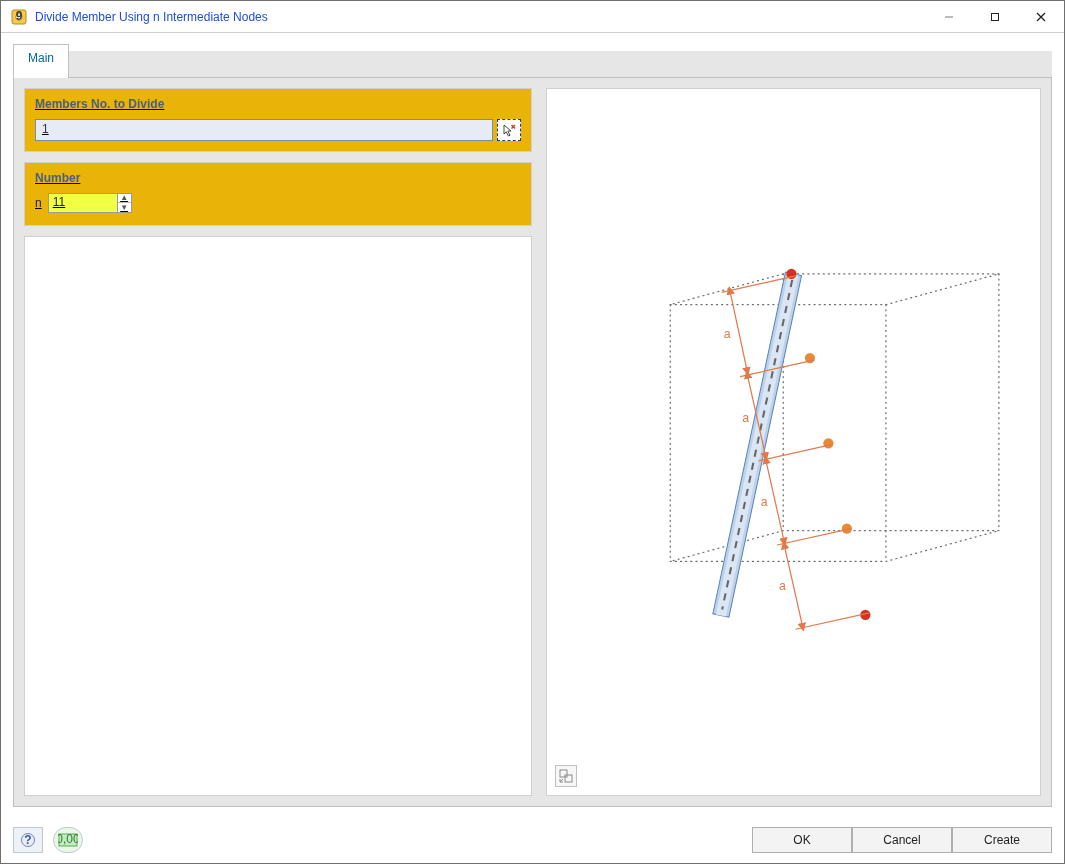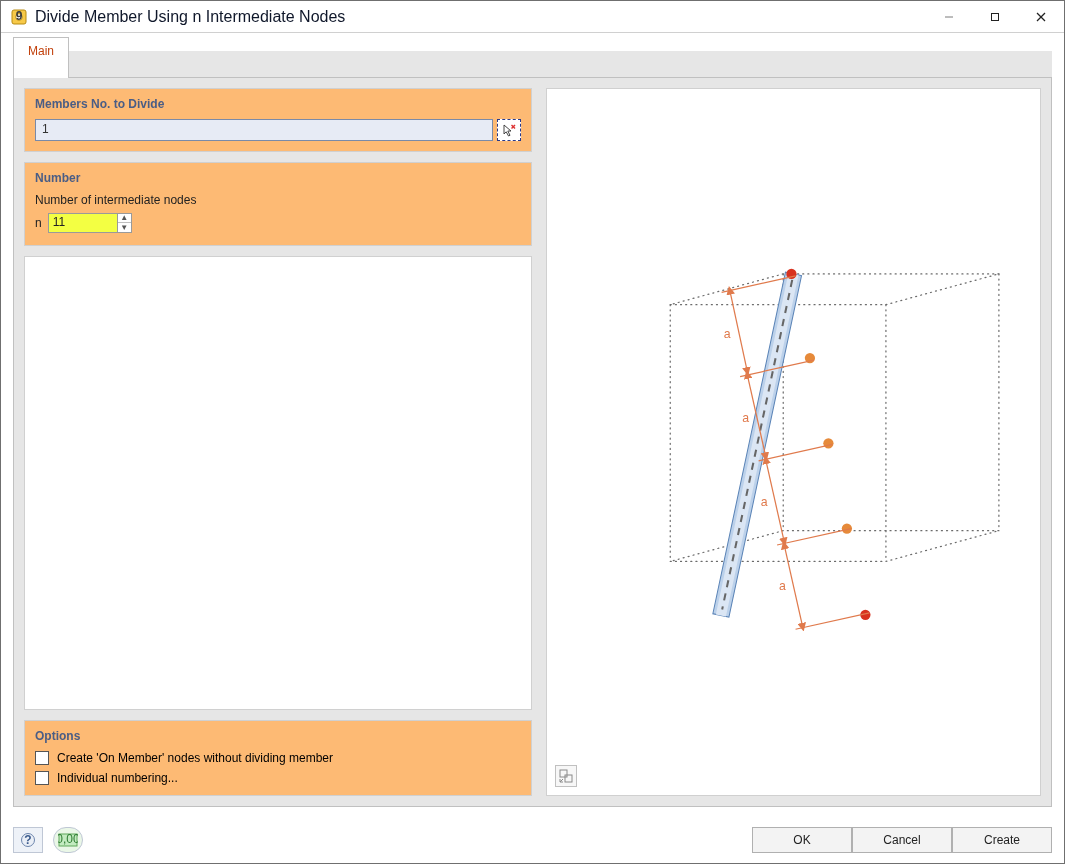--- a/index.html
+++ b/index.html
@@ -1,29 +1,29 @@
 <!DOCTYPE html>
 <html><head>
 <meta charset="utf-8">
 <style>
   * { box-sizing: border-box; font-family: "Segoe UI", Tahoma, sans-serif; font-size: 12px; }
   html, body { margin:0; padding:0; background:#fff; }
   .window { width:1065px; height:864px; border:1px solid #6f6f6f; background:#fff; display:flex; flex-direction:column; }
   .titlebar { height:32px; display:flex; align-items:center; border-bottom:1px solid #d0d0d0; }
   .titlebar-icon { width:16px; height:16px; margin:0 8px 0 10px; }
-  .titlebar-title { flex:0 0 auto; font-size:16px; color:#0f172a; }
+  .titlebar-title { flex:0 0 auto; font-size:12px; color:#1d4ed8; }
   .titlebar-spacer { flex:1 1 auto; }
   .win-btn { width:46px; height:31px; display:flex; align-items:center; justify-content:center; cursor:default; }
   .content-area { flex:1 1 auto; background:#fff; padding:18px 12px 10px 12px; display:flex; flex-direction:column; }
   .tabstrip { height:26px; display:flex; align-items:flex-end; background:#e6e6e6; position:relative; }
-  .tab { padding:6px 14px 20px 14px; background:#fff; border:1px solid #c0c0c0; border-bottom:none; color:#c2410c; position:relative; top:1px; }
+  .tab { padding:6px 14px 13px 14px; background:#fff; border:1px solid #c0c0c0; border-bottom:none; color:#0369a1; position:relative; top:1px; }
   .panels-row { flex:1 1 auto; display:flex; gap:14px; background:#e6e6e6; padding:10px 10px 10px 10px; border:1px solid #c0c0c0; }
   .left-col { flex:0 0 508px; display:flex; flex-direction:column; gap:10px; }
   .right-col { flex:1 1 auto; display:flex; flex-direction:column; }
-  .group { background:#fdba74; border:1px solid #d0d0d0; padding:8px 10px 10px 10px; }
+  .group { background:#eab308; border:1px solid #d0d0d0; padding:8px 10px 10px 10px;text-decoration:underline; }
   .group-title { color:#4a5d85; font-weight:600; margin-bottom:8px; font-size:12px; }
   .members-input-row { display:flex; align-items:center; gap:4px; }
   .members-input { flex:1 1 auto; height:22px; border:1px solid #7a8aa8; background:#e7ebf5; padding:2px 6px; color:#333; }
   .pick-btn { width:24px; height:22px; border:1px dashed #2a3a8a; display:flex; align-items:center; justify-content:center; background:#fff; cursor:default; }
   .num-label { display:block; margin-bottom:6px; color:#222; }
   .spin-row { display:flex; align-items:center; gap:6px; }
   .n-prefix { color:#222; }
   .spin { width:84px; height:20px; display:flex; border:1px solid #9a9a9a; background:#f3ff43; }
   .spin-val { flex:1 1 auto; padding:1px 4px; color:#222; }
   .spin-btns { width:14px; display:flex; flex-direction:column; border-left:1px solid #9a9a9a; }
@@ -94,46 +94,34 @@
                 <polygon points="3,3 3,12 5.2,9.8 7.5,14 9,13.3 6.8,9 10,9" fill="#fff" stroke="#333" stroke-width="0.9"></polygon>
                 <line x1="10.5" y1="3" x2="14" y2="6.5" stroke="#d33" stroke-width="1.4"></line>
                 <line x1="14" y1="3" x2="10.5" y2="6.5" stroke="#d33" stroke-width="1.4"></line>
               </svg>
             </div>
           </div>
         </div>
 
         <div class="group" style="padding-bottom:12px;">
           <div class="group-title">Number</div>
-          <span class="num-label">Number of intermediate nodes</span>
           <div class="spin-row">
             <span class="n-prefix">n</span>
             <div class="spin">
               <span class="spin-val">11</span>
               <span class="spin-btns">
                 <span class="spin-b">▲</span>
                 <span class="spin-b">▼</span>
               </span>
             </div>
           </div>
         </div>
 
         <div class="big-empty"></div>
 
-        <div class="group options">
-          <div class="group-title">Options</div>
-          <div class="opt-row">
-            <span class="chk"></span>
-            <span>Create 'On Member' nodes without dividing member</span>
-          </div>
-          <div class="opt-row">
-            <span class="chk"></span>
-            <span>Individual numbering...</span>
-          </div>
-        </div>
 
       </div>
 
       <div class="right-col">
         <div class="preview-panel">
           <svg class="preview-svg" viewBox="0 0 480 700">
 
             <g stroke="#6b6b6b" stroke-width="1.2" stroke-dasharray="1 4" stroke-linecap="round" fill="none">
               <line x1="120" y1="210" x2="330" y2="210"></line>
               <line x1="330" y1="210" x2="440" y2="180"></line>

